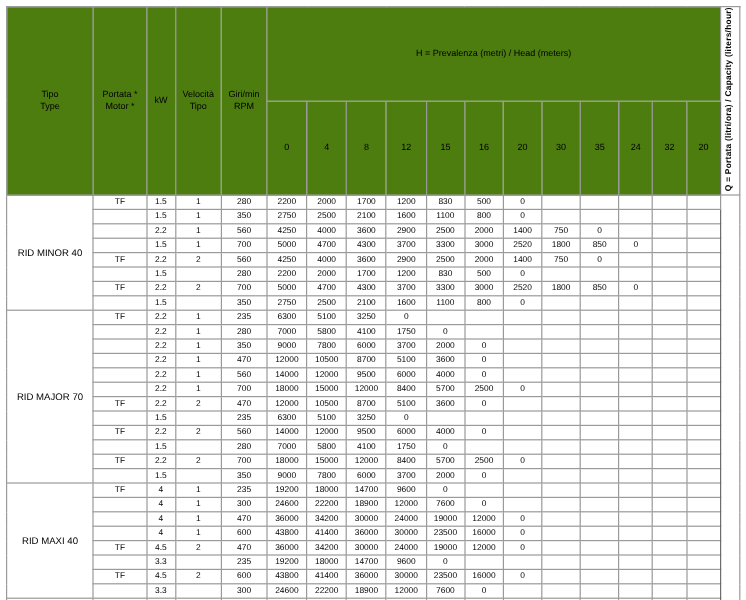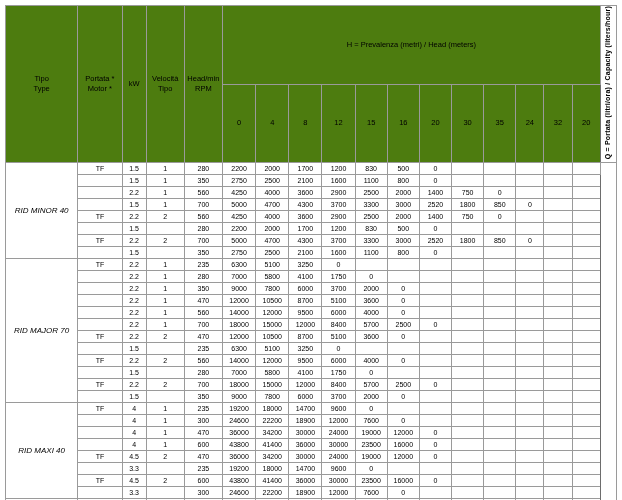--- a/index.html
+++ b/index.html
@@ -42,21 +42,20 @@
     font-size: 7.5px;
     line-height: 9px;
   }
   .thick-left { border-left: 1.6px solid #6d6d6d; }
   .thick-right { border-right: 1.6px solid #6d6d6d; }
   .thick-top { border-top: 1.6px solid #6d6d6d; }
   .model-cell {
     font-weight: bold;
     font-size: 8px;
     line-height: 10px;
-    font-style: italic;
   }
   .rot-text {
     writing-mode: vertical-rl;
     transform: rotate(180deg);
     white-space: nowrap;
     font-size: 7px;
     font-weight: bold;
     letter-spacing: 0.2px;
     display: inline-block;
   }
@@ -98,21 +97,21 @@
         <th rowspan="2" class="thick-top">
           <div>Portata *</div>
           <div>Motor *</div>
         </th>
         <th rowspan="2" class="thick-top">kW</th>
         <th rowspan="2" class="thick-top">
           <div>Velocità</div>
           <div>Tipo</div>
         </th>
         <th rowspan="2" class="thick-top">
-          <div>Head/min</div>
+          <div>Giri/min</div>
           <div>RPM</div>
         </th>
         <th colspan="12" class="hdr-span-h thick-top thick-right">H = Prevalenza (metri) / Head (meters)</th>
         <th rowspan="2" class="thick-top thick-right" style="background:#ffffff; border-left:1.6px solid #6d6d6d;">
           <span class="rot-text">Q = Portata (litri/ora) / Capacity (liters/hour)</span>
         </th>
       </tr>
       <tr>
         <th>0</th>
         <th>4</th>

